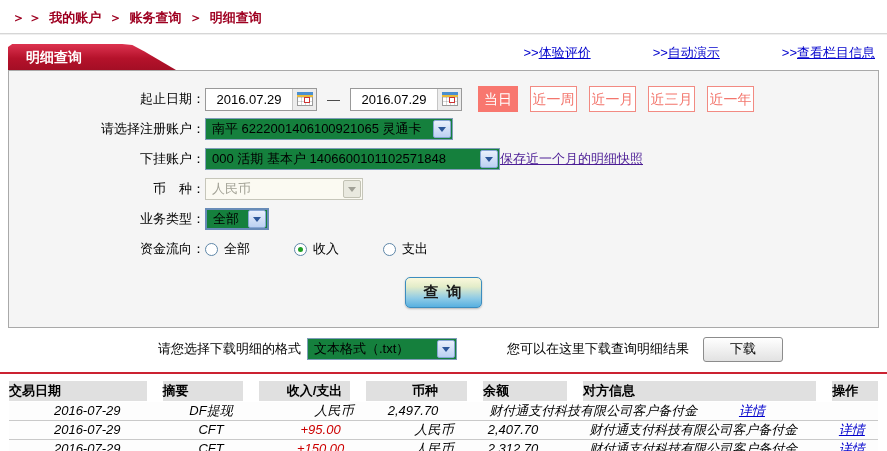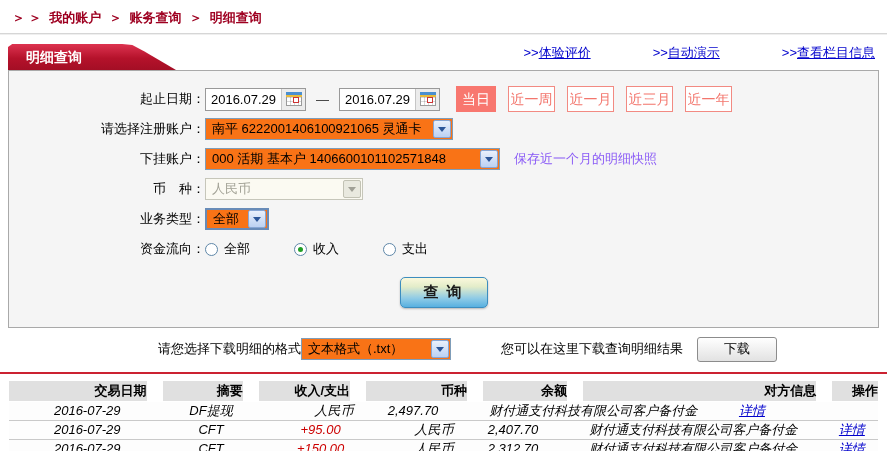--- a/index.html
+++ b/index.html
@@ -22,21 +22,21 @@
   .hdr-links a .lbl { text-decoration: underline; }
   .hdr-links a + a { margin-left: 62px; }
 
   
   .panel { margin: 0 8px; border: 1px solid #a9a9a9; background: #f5f5f5;
     height: 258px; padding-top: 16px; }
   .frow { display: flex; align-items: center; margin-bottom: 6px; height: 24px; }
   .flabel { width: 196px; text-align: right; flex: none; }
 
   
-  .date-box { display: inline-flex; align-items: center; width: 101px; height: 23px;
+  .date-box { display: inline-flex; align-items: center; width: 112px; height: 23px;
     border: 1px solid #999; background: #fff; }
   .date-box .dtxt { flex: 1; text-align: center; }
   .cal-btn { width: 24px; height: 21px; border-left: 1px solid #c6c6c6; background: #ececec;
     display: flex; align-items: center; justify-content: center; cursor: pointer; }
   .cal { width: 16px; height: 14px; border: 1px solid #9a9a9a; background:
     repeating-linear-gradient(90deg, #fff 0 3px, #d8d8d8 3px 4px),
     repeating-linear-gradient(0deg, #fff 0 3px, #d8d8d8 3px 4px); background-blend-mode: multiply;
     position: relative; }
   .cal::before { content:''; position:absolute; top:-1px; left:-1px; right:-1px; height:5px;
     background: linear-gradient(180deg, #4a8fd0 0 55%, #e9ba3a 55% 100%); }
@@ -46,64 +46,64 @@
 
   
   .qwrap { display: flex; margin-left: 16px; }
   .qbtn { height: 26px; line-height: 24px; text-align: center; font-size: 14px;
     cursor: pointer; user-select: none; }
   .qbtn.active { width: 40px; background: #f8776f; border: 1px solid #f8776f; color: #fff; }
   .qbtn.outline { width: 47px; background: #fff; border: 1px solid #f28a82; color: #f3766d; margin-left: 12px; }
 
   
   .sel { display: inline-flex; align-items: center; height: 22px;
-    border: 1px solid #7f9db9; background: #f97316; }
+    border: 1px solid #7f9db9; background: #15803d; }
   .sel .txt { padding: 0 6px; white-space: nowrap; }
   .sel .arrow { margin-left: auto; width: 18px; height: 18px; margin-right: 1px;
     border: 1px solid #87a6d4; border-radius: 2px;
     background: linear-gradient(180deg, #e9f0fc 0%, #bcd1f2 100%);
     display: flex; align-items: center; justify-content: center; }
   .tri { width: 0; height: 0; border-left: 4px solid transparent; border-right: 4px solid transparent;
     border-top: 5px solid #2c5699; }
   .sel.disabled { border-color: #c6c6ba; background: #fbfaf2; color: #a2a296; }
   .sel.disabled .arrow { border-color: #c2c2b4; background: #e9e9df; }
   .sel.disabled .tri { border-top-color: #a0a096; }
   .sel.thick { border: 2px solid #688bb8; }
-  .snap-link { margin-left: 14px; color: #8b5cf6; }
+  .snap-link { color: #4c1d95; text-decoration: underline; }
 
   
   .radio { width: 13px; height: 13px; border-radius: 50%; border: 1px solid #5f87a8;
     background: #fff; display: inline-block; position: relative; flex:none; cursor: pointer; }
   .radio.sel::after { content:''; position:absolute; left:3px; top:3px; right:3px; bottom:3px;
     background:#1f9e26; border-radius:50%; }
   .ropt { display: flex; align-items: center; }
   .ropt .rlabel { margin-left: 6px; }
   .ropt + .ropt { margin-left: 44px; }
 
   
-  .query-btn { display: block; margin: 16px auto 4px; width: 88px; height: 31px;
+  .query-btn { display: block; margin: 16px auto 4px; width: 77px; height: 31px;
     border: 1px solid #3c8dbf; border-radius: 5px; cursor: pointer;
     background: linear-gradient(180deg, #faf8dc 0%, #e3ecc9 30%, #8fcbe6 70%, #58b0e0 100%);
     font-weight: bold; font-size: 15px; letter-spacing: 2px; color: #1a1a1a;
     font-family: inherit; box-shadow: 0 1px 2px rgba(0,0,0,0.25); }
 
   
   .dl-row { display: flex; align-items: center; height: 28px; margin-top: 7px; padding-left: 158px; }
-  .dl-row .sel { width: 150px; }
+  .dl-row .sel { width: 150px; margin-left: 6px; }
   .dl-hint { margin-left: 50px; }
   .dl-btn { margin-left: 14px; width: 80px; height: 25px; border: 1px solid #8c8c8c; border-radius: 3px;
     background: linear-gradient(180deg, #ffffff 0%, #e2e2e2 100%); font-size: 13px; cursor: pointer;
     font-family: inherit; }
 
   .red-line { border-top: 2px solid #cb2231; margin-top: 9px; }
 
   
   .tbl { margin: 7px 9px 0 9px; }
   .thead { display: flex; height: 20px; line-height: 20px; font-weight: bold; margin-bottom: 1px; }
-  .th { background: #e0e0e0; text-align: right; }
+  .th { background: #e0e0e0; text-align: left; }
   .th + .th { margin-left: 16px; }
   .trow { display: flex; height: 19px; line-height: 18px; border-bottom: 1px solid #c9c9c9;
     background: #fdfdfd; text-align: center; font-style: italic; }
   .td { overflow: hidden; white-space: nowrap; }
   .c1 { width: 18%; } .c2 { width: 10.5%; } .c3 { width: 11.5%; padding-left: 28px; } .c4 { width: 12.5%; padding-left: 46px; }
   .c5 { width: 11%; } .c6 { width: 30.5%; } .c7 { width: 6%; }
   .amount { color: #cc0000; }
   .detail-link { color: #0000cc; text-decoration: underline; cursor: pointer; }
 </style>
 </head>

